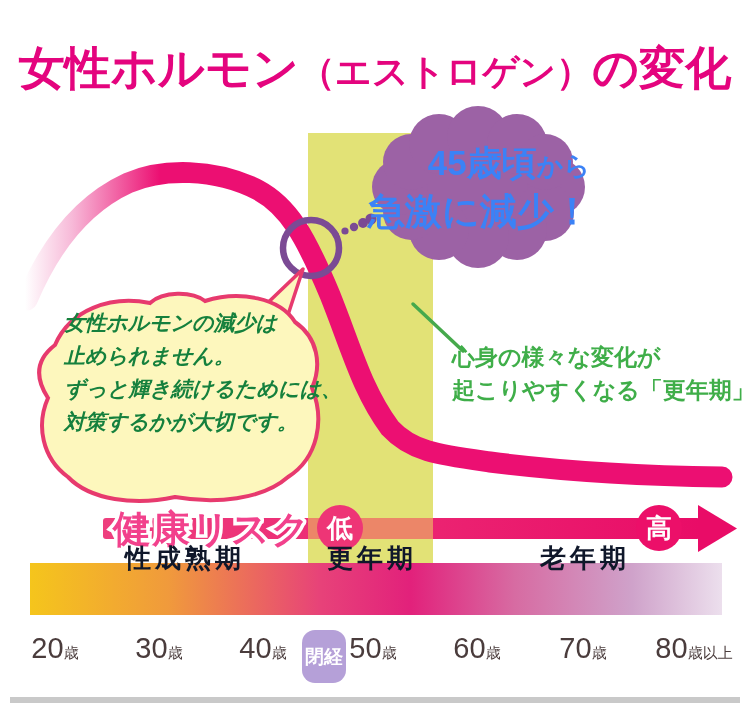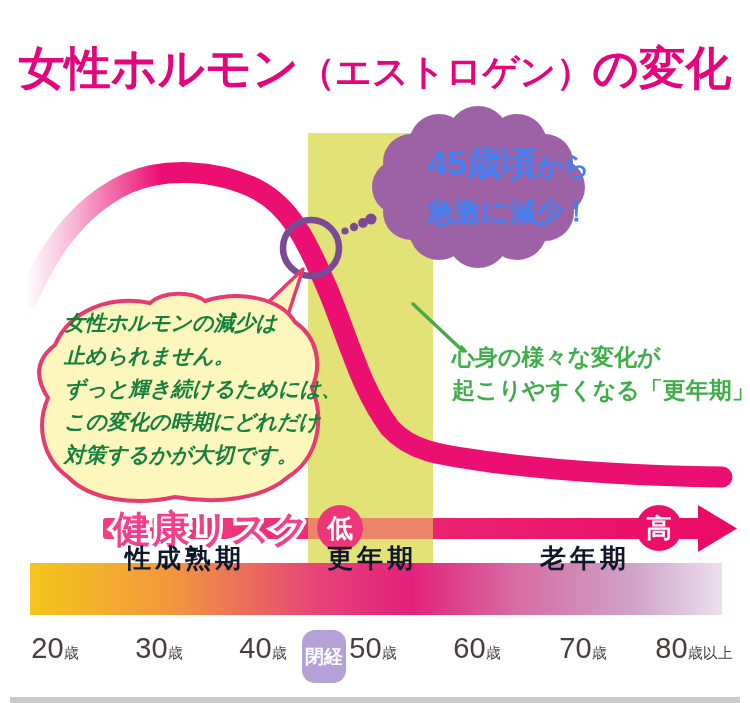--- a/index.html
+++ b/index.html
@@ -14,21 +14,21 @@
     color:#e4047e;font-weight:bold;white-space:nowrap;line-height:52px;
   }
   .title .big{font-size:46px;}
   .title .mid{font-size:36px;margin-top:28px;}
   .cloud-text{
     left:368px;top:140px;width:222px;text-align:right;color:#3b82f6;
     font-weight:bold;line-height:46px;white-space:nowrap;
   }
   .cloud-text .l1{font-size:35px;}
   .cloud-text .l1 .small{font-size:26px;}
-  .cloud-text .l2{font-size:27px;}
+  .cloud-text .l2{font-size:37px;}
   .bubble-text{
     left:64px;top:306px;width:262px;color:#15803d;font-weight:bold;
     font-size:21px;line-height:33px;white-space:nowrap;font-style:italic;
   }
   .green-text{
     left:452px;top:341px;color:#3fae49;font-weight:bold;
     font-size:23px;line-height:33px;white-space:nowrap;
   }
   .period-label{
     top:541px;width:180px;text-align:center;color:#0f172a;font-weight:bold;
@@ -145,21 +145,20 @@
 
   <div class="abs cloud-text">
     <div class="l1"><span>45歳頃</span><span class="small">から</span></div>
     <div class="l2">急激に減少！</div>
   </div>
 
   <div class="abs bubble-text">
     <div>女性ホルモンの減少は</div>
     <div>止められません。</div>
     <div>ずっと輝き続けるためには、</div>
-    <div>この変化の時期にどれだけ</div>
     <div>対策するかが大切です。</div>
   </div>
 
   <div class="abs green-text">
     <div>心身の様々な変化が</div>
     <div>起こりやすくなる「更年期」</div>
   </div>
 
   <div class="abs period-label p1">性成熟期</div>
   <div class="abs period-label p2">更年期</div>

